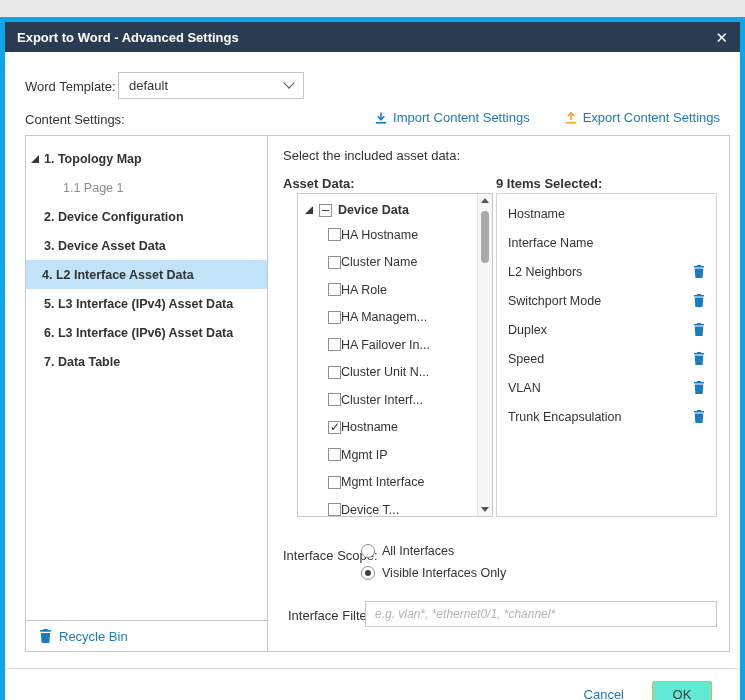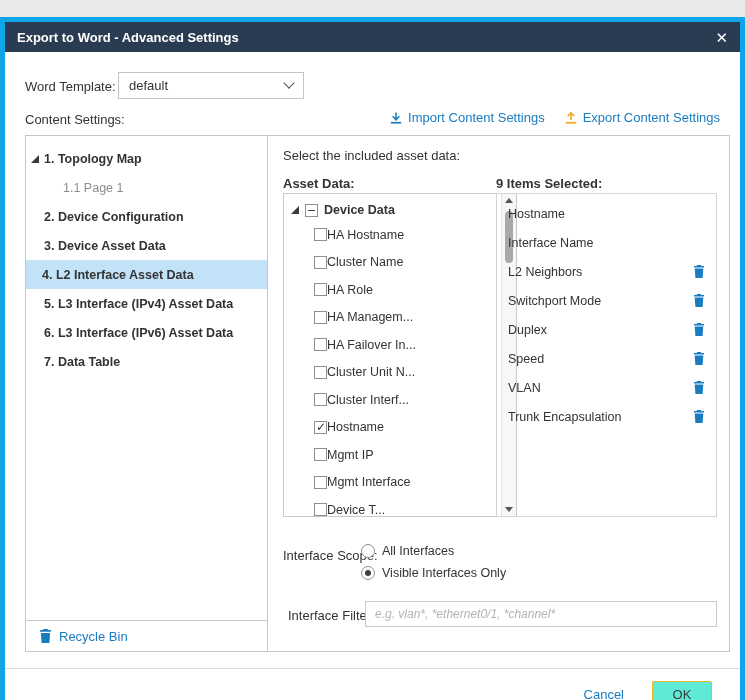--- a/index.html
+++ b/index.html
@@ -10,40 +10,40 @@
   .titlebar { position:absolute; top:0; left:0; right:0; height:30px; background:#2a3c52; color:#fff; display:flex; align-items:center; padding:0 12px; font-size:13px; font-weight:bold; }
   .close { margin-left:auto; font-weight:normal; font-size:15px; cursor:pointer; line-height:1; }
 
   
   .wt-label { position:absolute; left:20px; top:57px; font-size:13px; }
   .select { position:absolute; left:113px; top:50px; width:186px; height:27px; border:1px solid #c4c4c4; display:flex; align-items:center; padding:0 10px; font-size:13px; cursor:pointer; background:#fff; }
   .chevron { margin-left:auto; width:8px; height:8px; border-right:1.5px solid #555; border-bottom:1.5px solid #555; transform:rotate(45deg); margin-top:-5px; }
 
   
   .cs-label { position:absolute; left:20px; top:90px; font-size:13px; }
-  .links { position:absolute; right:20px; top:88px; display:flex; gap:20px; font-size:13px; }
+  .links { position:absolute; right:20px; top:88px; display:flex; gap:35px; font-size:13px; }
   .link { color:#1a7cc0; display:flex; align-items:center; gap:6px; cursor:pointer; }
 
   
   .panels { position:absolute; left:20px; top:113px; width:705px; height:517px; border:1px solid #c6c6c6; background:#fff; }
   .left-panel { position:absolute; left:0; top:0; bottom:0; width:242px; border-right:1px solid #c6c6c6; }
   .tree { padding-top:8px; }
   .tree-item { position:relative; height:29px; display:flex; align-items:center; font-size:12.5px; font-weight:bold; padding-left:18px; cursor:pointer; }
   .tree-item.child { font-weight:normal; color:#8d8d8d; padding-left:37px;text-align:center; }
   .tree-item.selected { background:#c2e3f7;padding-left:16px; }
   .tri { position:absolute; left:5px; top:11px; width:0; height:0; border-left:8px solid transparent; border-bottom:8px solid #3a3a3a; }
   .recycle { position:absolute; left:0; bottom:0; width:100%; height:31px; border-top:1px solid #c6c6c6; display:flex; align-items:center; gap:7px; padding-left:13px; color:#1a7cc0; font-size:13px; cursor:pointer; }
 
   
   .right-panel { position:absolute; left:242px; top:0; right:0; bottom:0; }
   .heading { position:absolute; left:15px; top:12px; font-size:13px; }
   .col-label { position:absolute; top:40px; font-size:13px; font-weight:bold; }
   .col-label.a { left:15px; } .col-label.b { left:228px; }
 
-  .asset-list { position:absolute; left:15px; top:57px; width:234px; height:324px; border:1px solid #c9c9c9; overflow:hidden; }
+  .asset-list { position:absolute; left:29px; top:57px; width:196px; height:324px; border:1px solid #c9c9c9; overflow:hidden; }
   .group-row { display:flex; align-items:center; gap:6px; padding:9px 0 4px 7px; font-weight:bold; font-size:12.5px; }
   .gtri { width:0; height:0; border-left:8px solid transparent; border-bottom:8px solid #3a3a3a; flex:none; }
   .minus-box { width:13px; height:13px; border:1px solid #8f8f8f; position:relative; background:#fff; flex:none; cursor:pointer; }
   .minus-box::after { content:""; position:absolute; left:2px; right:2px; top:5px; height:1.5px; background:#444; }
   .chk-row { display:flex; align-items:center; gap:0; height:27.5px; padding-left:30px; }
   .checkbox { width:13px; height:13px; border:1px solid #8f8f8f; background:#fff; position:relative; flex:none; cursor:pointer; }
   .checkbox.checked::after { content:"\2713"; position:absolute; left:1px; top:-2px; font-size:12px; font-weight:bold; color:#2d2d2d; }
   .chk-label { font-size:12.5px; white-space:nowrap; }
 
   .scrollbar { position:absolute; top:0; right:0; bottom:0; width:15px; background:#f7f7f7; border-left:1px solid #e3e3e3; }

